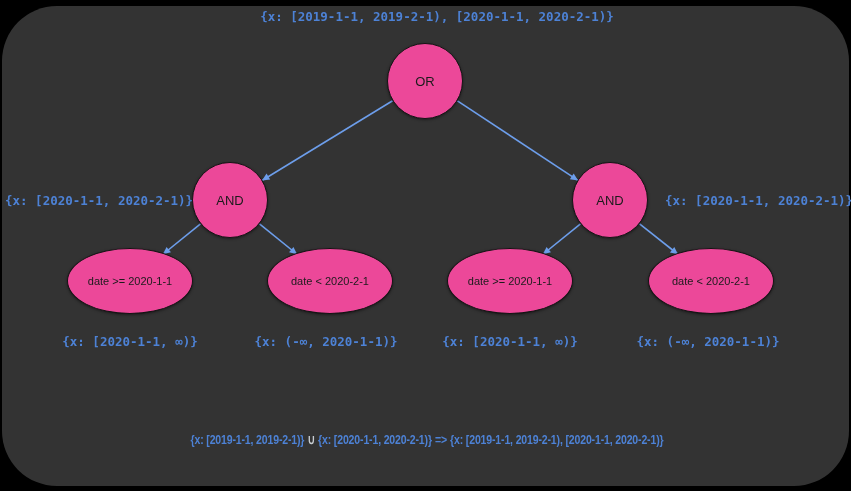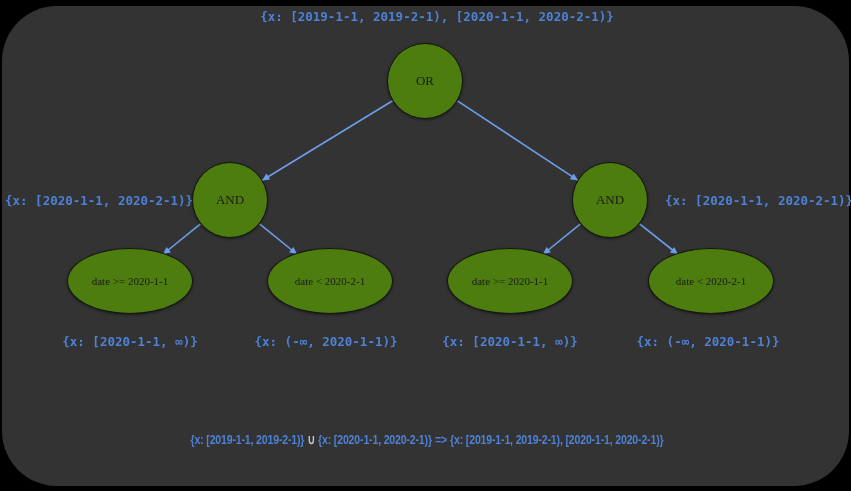--- a/index.html
+++ b/index.html
@@ -7,23 +7,23 @@
     position:relative;width:851px;height:491px;background:#000;
     overflow:hidden;font-family:"Liberation Sans",sans-serif;border-radius:13px;
   }
   .canvas{
     position:absolute;left:2px;right:2px;top:6px;bottom:5px;
     background:#333333;border-radius:55px;
   }
   .edges{position:absolute;left:0;top:0;width:851px;height:491px;}
   .node{
     position:absolute;display:flex;align-items:center;justify-content:center;
-    background:#4d7c0f;border:1px solid #141414;color:#1b1b1b;
+    background:#ec4899;border:1px solid #141414;color:#1b1b1b;
     box-shadow:0 1px 3px rgba(0,0,0,.45);
-    text-align:left;box-sizing:border-box;font-family:Liberation Serif, serif;
+    text-align:left;box-sizing:border-box;
   }
   .circle{width:76px;height:76px;border-radius:50%;font-size:13px;}
   .ellipse{width:126px;height:66px;border-radius:50%;font-size:11px;}
   .anno{
     position:absolute;color:#4d82d6;white-space:nowrap;
     font-family:"DejaVu Sans Mono",monospace;font-weight:bold;font-size:12.5px;
   }
   .anno.centered{transform:translateX(-50%);}
   .formula{
     position:absolute;left:427px;top:431px;white-space:nowrap;

